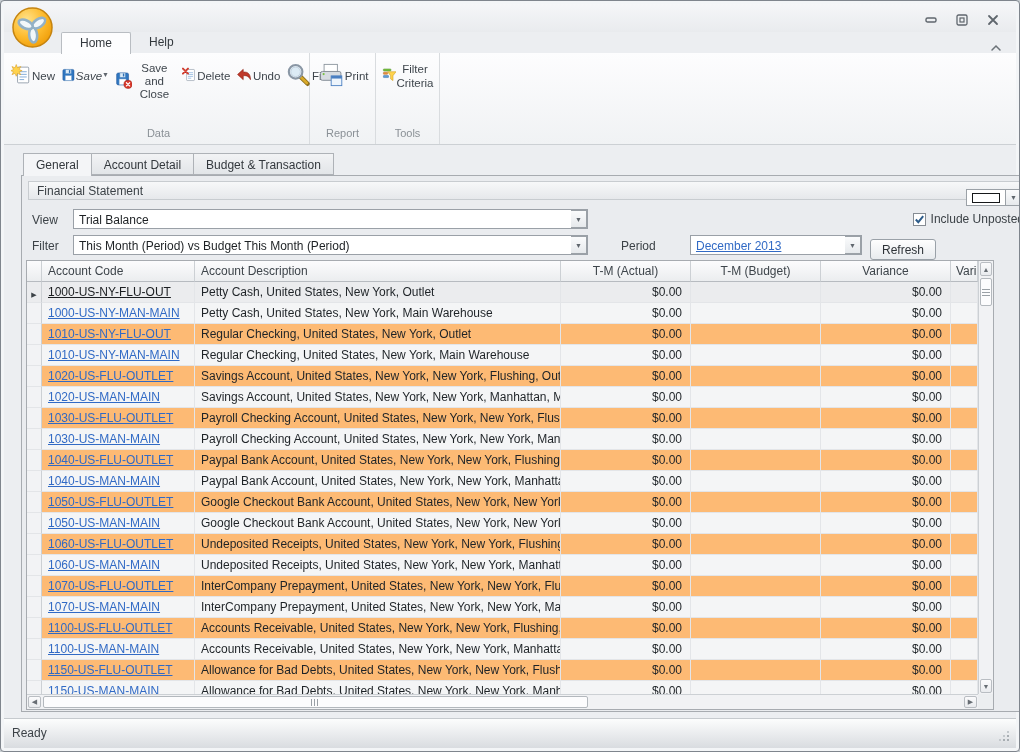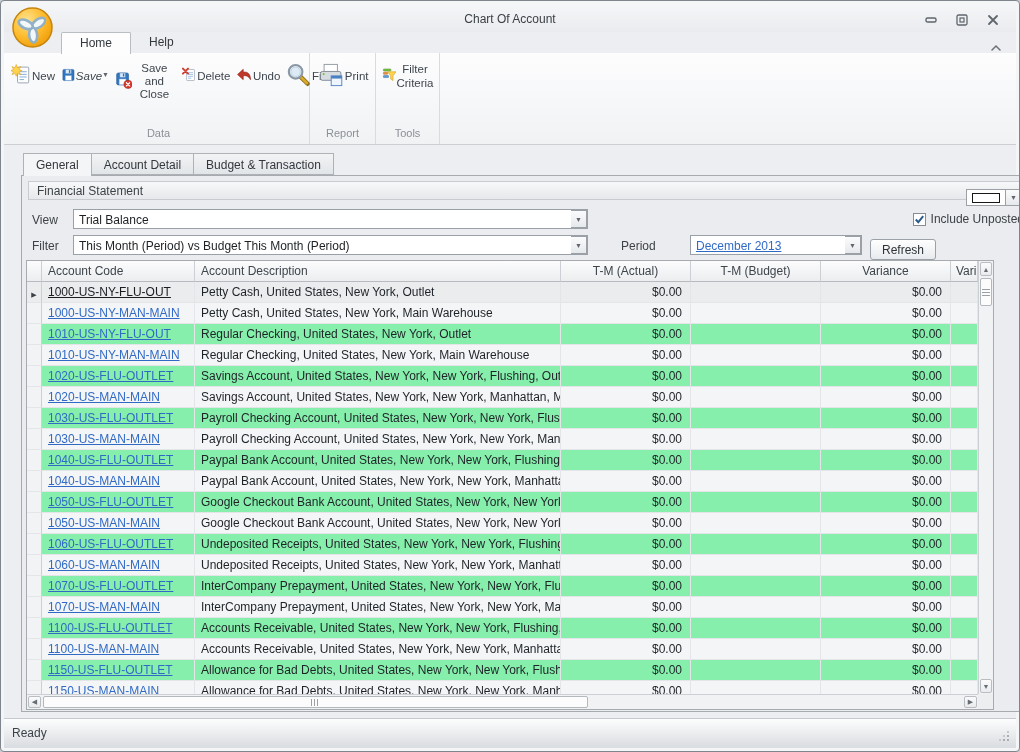--- a/index.html
+++ b/index.html
@@ -65,21 +65,21 @@
   .btn{position:absolute;height:21px;background:linear-gradient(#fefefe,#e8ebee);
        border:1px solid #9aa1a8;border-radius:3px;box-sizing:border-box;font-size:12px;color:#2e3338;
        text-align:center;padding-top:3px;}
   .check-row{position:absolute;display:flex;align-items:center;gap:5px;}
   .checkbox{width:13px;height:13px;background:#fff;border:1px solid #868c93;box-sizing:border-box;
             display:flex;align-items:center;justify-content:center;}
   .check-label{font-size:12px;color:#3c4247;}
 
   
   .grid{position:absolute;left:4px;top:84px;width:968px;height:450px;box-sizing:border-box;
-        border:1px solid #a7abb0;background:#86efac;}
+        border:1px solid #a7abb0;background:#fdba74;}
   .grid-main{position:absolute;left:0;top:0;right:15px;bottom:15px;overflow:hidden;}
   .grow{display:flex;height:21px;box-sizing:border-box;}
   .gcell{box-sizing:border-box;border-right:1px solid #e3e5e8;border-bottom:1px solid #e3e5e8;
          font-size:12px;color:#1e2327;white-space:nowrap;overflow:hidden;padding-top:3px;}
   .ghead .gcell{background:linear-gradient(#fcfcfd,#ebedef);border-right:1px solid #ccd0d4;
                 border-bottom:1px solid #b7bbc0;color:#3e454b;}
   .c-sel{width:15px;flex:none;background:#f2f3f5;border-right:1px solid #ccd0d4;text-align:center;padding-top:4px;}
   .c-code{width:153px;flex:none;padding-left:6px;}
   .c-desc{width:366px;flex:none;padding-left:6px;}
   .c-num{width:130px;flex:none;text-align:right;padding-right:8px;}
@@ -109,21 +109,20 @@
   .status-text{position:absolute;left:8px;top:7px;font-size:12px;color:#3c4247;}
   .resize-grip{position:absolute;right:7px;bottom:7px;width:2px;height:2px;background:#a7adb2;
                box-shadow:-4px 0 #a7adb2,0 -4px #a7adb2,-8px 0 #c3c8cc,0 -8px #c3c8cc,-4px -4px #c3c8cc;}
 </style>
 </head>
 <body>
 
 <div class="window">
 
   <div class="titlebar">
-    <div class="app-title">Chart Of Account</div>
     <div class="winbtns">
       <div class="winbtn">
         <svg width="12" height="12" viewBox="0 0 12 12">
           <rect x="1" y="4" width="10" height="4" rx="1.6" fill="none" stroke="#5f666d" stroke-width="1.4"></rect>
         </svg>
       </div>
       <div class="winbtn">
         <svg width="12" height="12" viewBox="0 0 12 12">
           <rect x="1" y="1" width="10" height="10" rx="1.5" fill="none" stroke="#5f666d" stroke-width="1.3"></rect>
           <rect x="4" y="4" width="4" height="4" fill="none" stroke="#5f666d" stroke-width="1.2"></rect>

